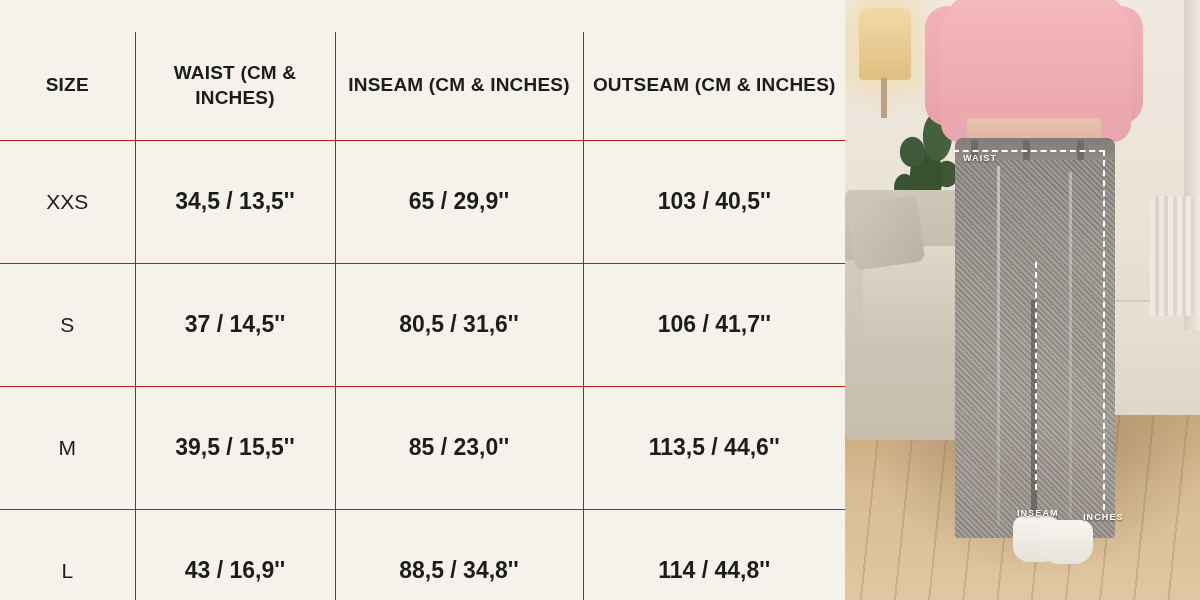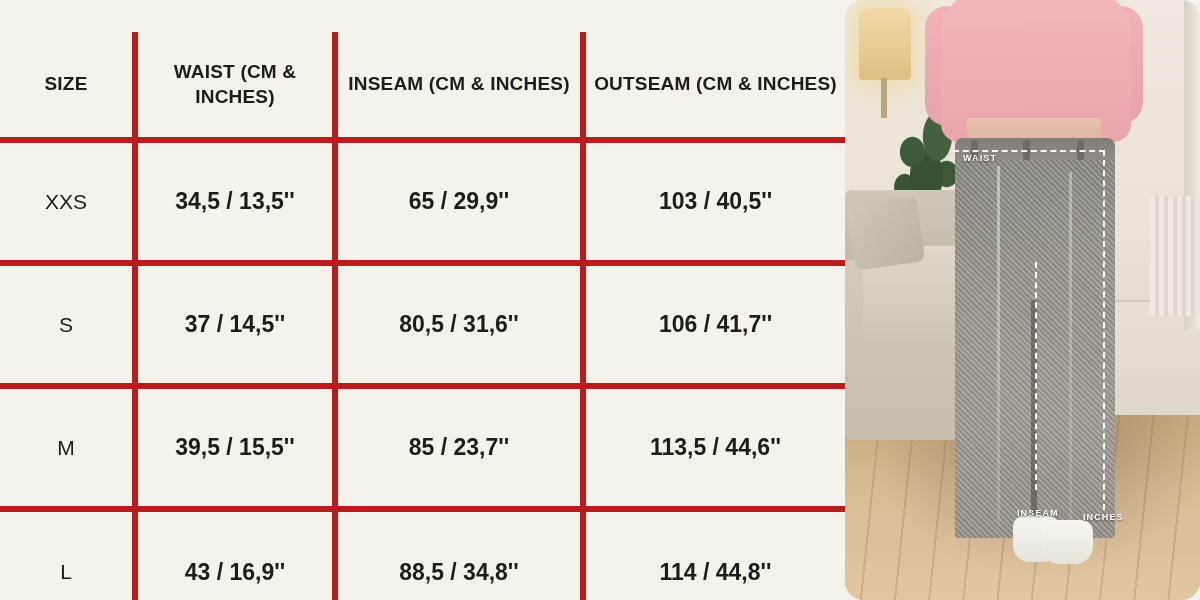--- a/index.html
+++ b/index.html
@@ -23,21 +23,21 @@
     margin-top: 32px;
   }
   table.size-table {
     width: 100%;
     height: 100%;
     border-collapse: collapse;
     table-layout: fixed;
   }
   table.size-table th,
   table.size-table td {
-    border: 6px solid #b91c1c;
+    border: 1px solid #b91c1c;
     text-align: center;
     vertical-align: middle;
     color: #1c1c1a;
     padding: 4px 8px;
   }
   
   table.size-table tr:first-child th { border-top: 1px solid #2b2b28; }
   table.size-table th:first-child,
   table.size-table td:first-child { border-left: none; }
   table.size-table th:last-child,
@@ -72,21 +72,20 @@
     font-size: 23px;
   }
 
   
   .photo-panel {
     width: 355px;
     height: 600px;
     position: relative;
     overflow: hidden;
     background: #cdc6bd;
-    border-radius: 19px;
   }
 
   
   .room {
     position: absolute;
     inset: 0;
     background:
       
       linear-gradient(180deg, #e8e2d8 0%, #e4ded3 55%, #ded7cb 62%, #ded7cb 100%);
   }
@@ -303,21 +302,21 @@
       </tr>
       <tr>
         <td class="cell-size">S</td>
         <td class="cell-val">37 / 14,5''</td>
         <td class="cell-val">80,5 / 31,6''</td>
         <td class="cell-val">106 / 41,7''</td>
       </tr>
       <tr>
         <td class="cell-size">M</td>
         <td class="cell-val">39,5 / 15,5''</td>
-        <td class="cell-val">85 / 23,7''</td>
+        <td class="cell-val">85 / 23,0''</td>
         <td class="cell-val">113,5 / 44,6''</td>
       </tr>
       <tr>
         <td class="cell-size">L</td>
         <td class="cell-val">43 / 16,9''</td>
         <td class="cell-val">88,5 / 34,8''</td>
         <td class="cell-val">114 / 44,8''</td>
       </tr>
     </tbody>
   </table>

